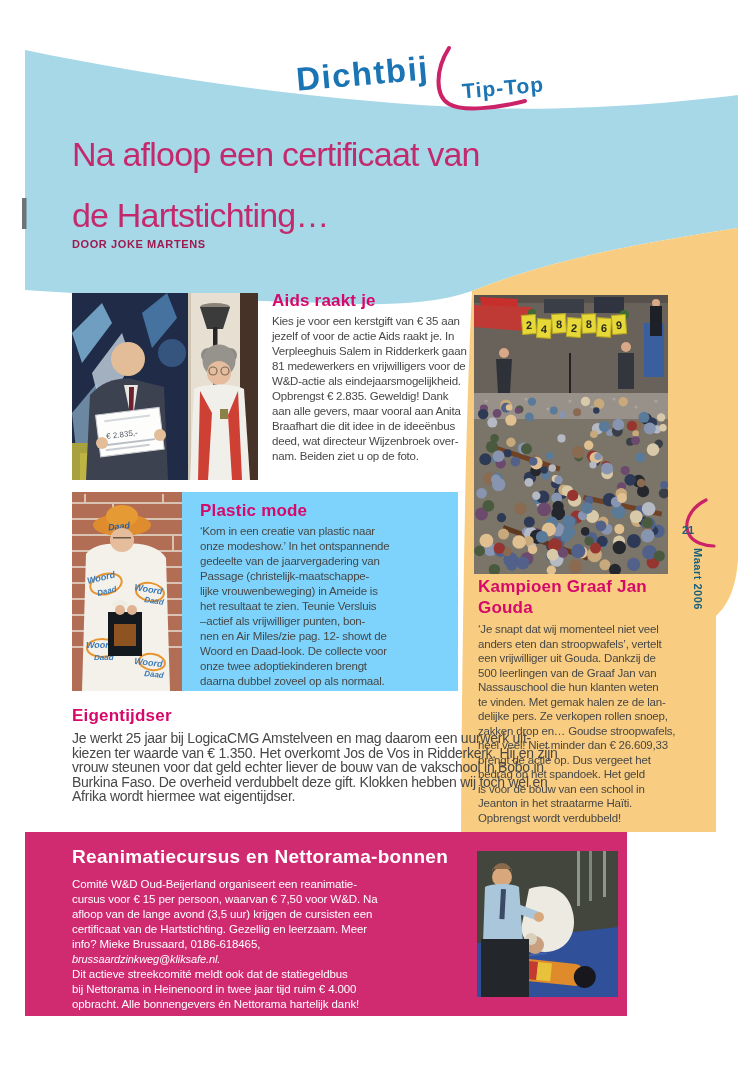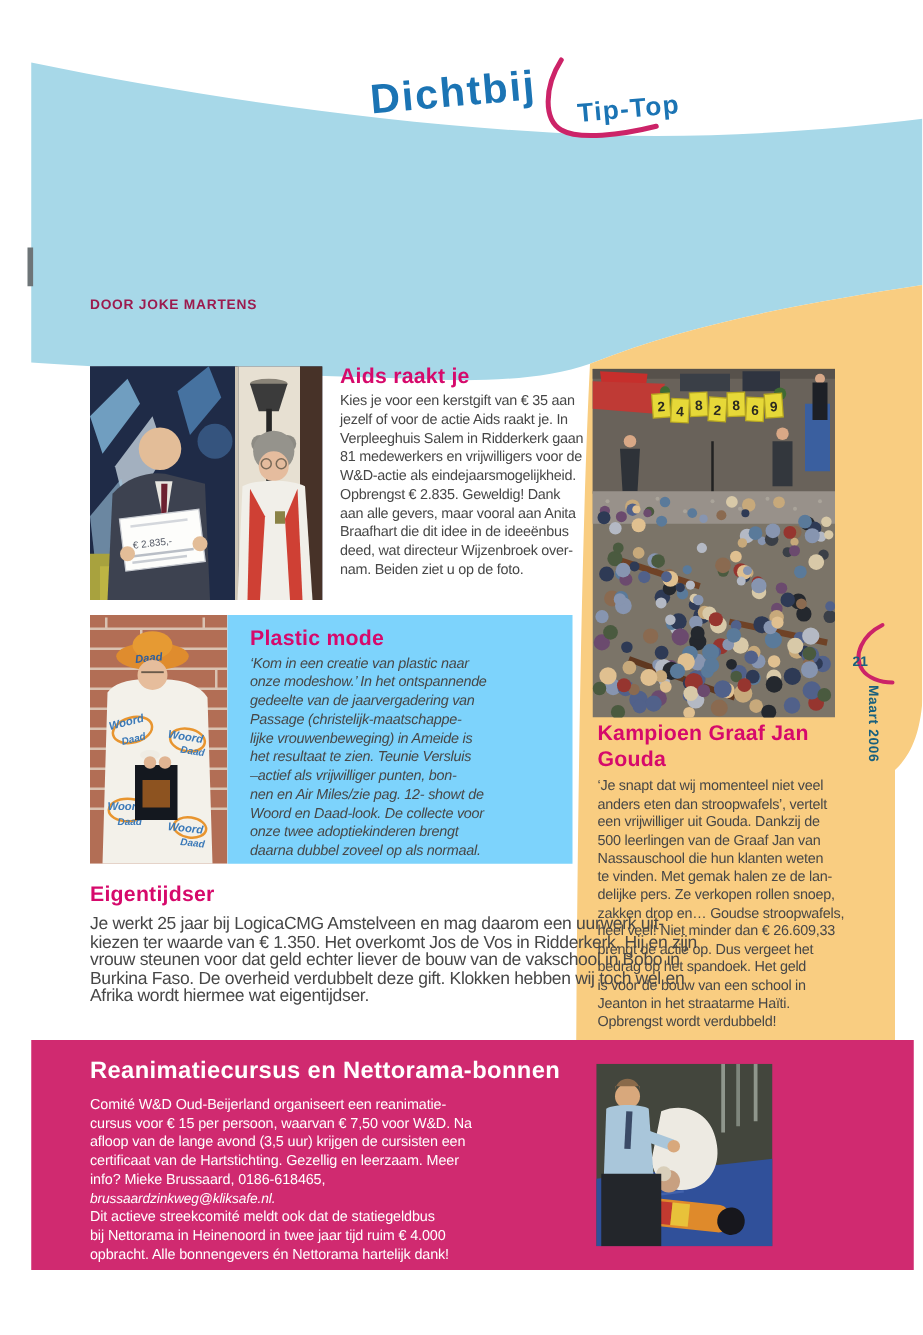--- a/index.html
+++ b/index.html
@@ -71,20 +71,22 @@
   <div class="abs" style="left:296px; top:55px;">
     <span class="brand" style="display:inline-block">Dichtbij</span>
   </div>
   <svg class="abs" style="left:425px; top:42px;" width="110" height="76" viewBox="0 0 110 76">
     <path d="M 24 6 C 10 28 10 54 24 62 C 38 70 72 66 100 59" fill="none" stroke="#cc2368" stroke-width="4" stroke-linecap="round"></path>
   </svg>
   <div class="abs" style="left:462px; top:76px;">
     <span class="section-name" style="display:inline-block">Tip-Top</span>
   </div>
 
+  <div class="abs page-title" style="left:72px; top:124px; width:560px;">Na afloop een certificaat van
+de Hartstichting…</div>
   <div class="abs byline" style="left:72px; top:238px;">DOOR JOKE MARTENS</div>
 
   <div class="abs" style="left:72px; top:293px;">
     <svg class="photo" width="186" height="187" viewBox="0 0 186 187">
       <rect x="0" y="0" width="186" height="187" fill="#26304b"></rect>
       <rect x="0" y="0" width="118" height="187" fill="#1f2b47"></rect>
       <path d="M0 40 L30 10 L40 30 L10 70 Z" fill="#7fb3d6" opacity="0.85"></path>
       <path d="M20 80 L50 40 L60 70 L30 120 Z" fill="#dce9f2" opacity="0.7"></path>
       <path d="M70 20 L95 0 L105 25 L80 55 Z" fill="#4d7fb0" opacity="0.85"></path>
       <path d="M0 120 L25 90 L35 130 L5 165 Z" fill="#9fc4de" opacity="0.6"></path>
@@ -438,21 +440,21 @@
       <rect x="41" y="45" width="18" height="1.5" fill="#6a5a4a"></rect>
       <ellipse cx="48" cy="112" rx="8" ry="4" fill="#efece4"></ellipse>
       <rect x="36" y="120" width="34" height="44" fill="#14181f"></rect>
       <rect x="42" y="132" width="22" height="22" fill="#9a5a20" opacity="0.9"></rect>
       <circle cx="48" cy="118" r="5" fill="#e0b492"></circle>
       <circle cx="60" cy="118" r="5" fill="#e0b492"></circle>
     </svg>
   </div>
   <div class="abs panel-gray" style="left:182px; top:492px; width:276px; height:199px;">
     <div class="h-mag" style="margin:8px 0 0 18px;">Plastic mode</div>
-    <div class="body" style="margin:3px 0 0 18px;font-style:italic;">‘Kom in een creatie van plastic naar
+    <div class="body" style="margin:3px 0 0 18px;">‘Kom in een creatie van plastic naar
 onze modeshow.’ In het ontspannende
 gedeelte van de jaarvergadering van
 Passage (christelijk-maatschappe-
 lijke vrouwenbeweging) in Ameide is
 het resultaat te zien. Teunie Versluis
 –actief als vrijwilliger punten, bon-
 nen en Air Miles/zie pag. 12- showt de
 Woord en Daad-look. De collecte voor
 onze twee adoptiekinderen brengt
 daarna dubbel zoveel op als normaal.</div>
@@ -481,21 +483,21 @@
 Jeanton in het straatarme Haïti.
 Opbrengst wordt verdubbeld!</div>
 
   <div class="abs h-mag" style="left:72px; top:705px;">Eigentijdser</div>
   <div class="abs body-xwide" style="left:72px; top:731px;">Je werkt 25 jaar bij LogicaCMG Amstelveen en mag daarom een uurwerk uit-
 kiezen ter waarde van € 1.350. Het overkomt Jos de Vos in Ridderkerk. Hij en zijn
 vrouw steunen voor dat geld echter liever de bouw van de vakschool in Bobo in
 Burkina Faso. De overheid verdubbelt deze gift. Klokken hebben wij toch wel en
 Afrika wordt hiermee wat eigentijdser.</div>
 
-  <div class="abs pink-block" style="left:25px; top:832px; width:706px; height:184px;">
+  <div class="abs pink-block" style="left:25px; top:832px; width:602px; height:184px;">
     <div class="pink-heading" style="margin:14px 0 0 47px;">Reanimatiecursus en Nettorama-bonnen</div>
     <div class="pink-body" style="margin:9px 0 0 47px;">Comité W&amp;D Oud-Beijerland organiseert een reanimatie-
 cursus voor € 15 per persoon, waarvan € 7,50 voor W&amp;D. Na
 afloop van de lange avond (3,5 uur) krijgen de cursisten een
 certificaat van de Hartstichting. Gezellig en leerzaam. Meer
 info? Mieke Brussaard, 0186-618465,</div>
     <div class="pink-email" style="margin:0 0 0 47px;">brussaardzinkweg@kliksafe.nl.</div>
     <div class="pink-body" style="margin:0 0 0 47px;">Dit actieve streekcomité meldt ook dat de statiegeldbus
 bij Nettorama in Heinenoord in twee jaar tijd ruim € 4.000
 opbracht. Alle bonnengevers én Nettorama hartelijk dank!</div>

